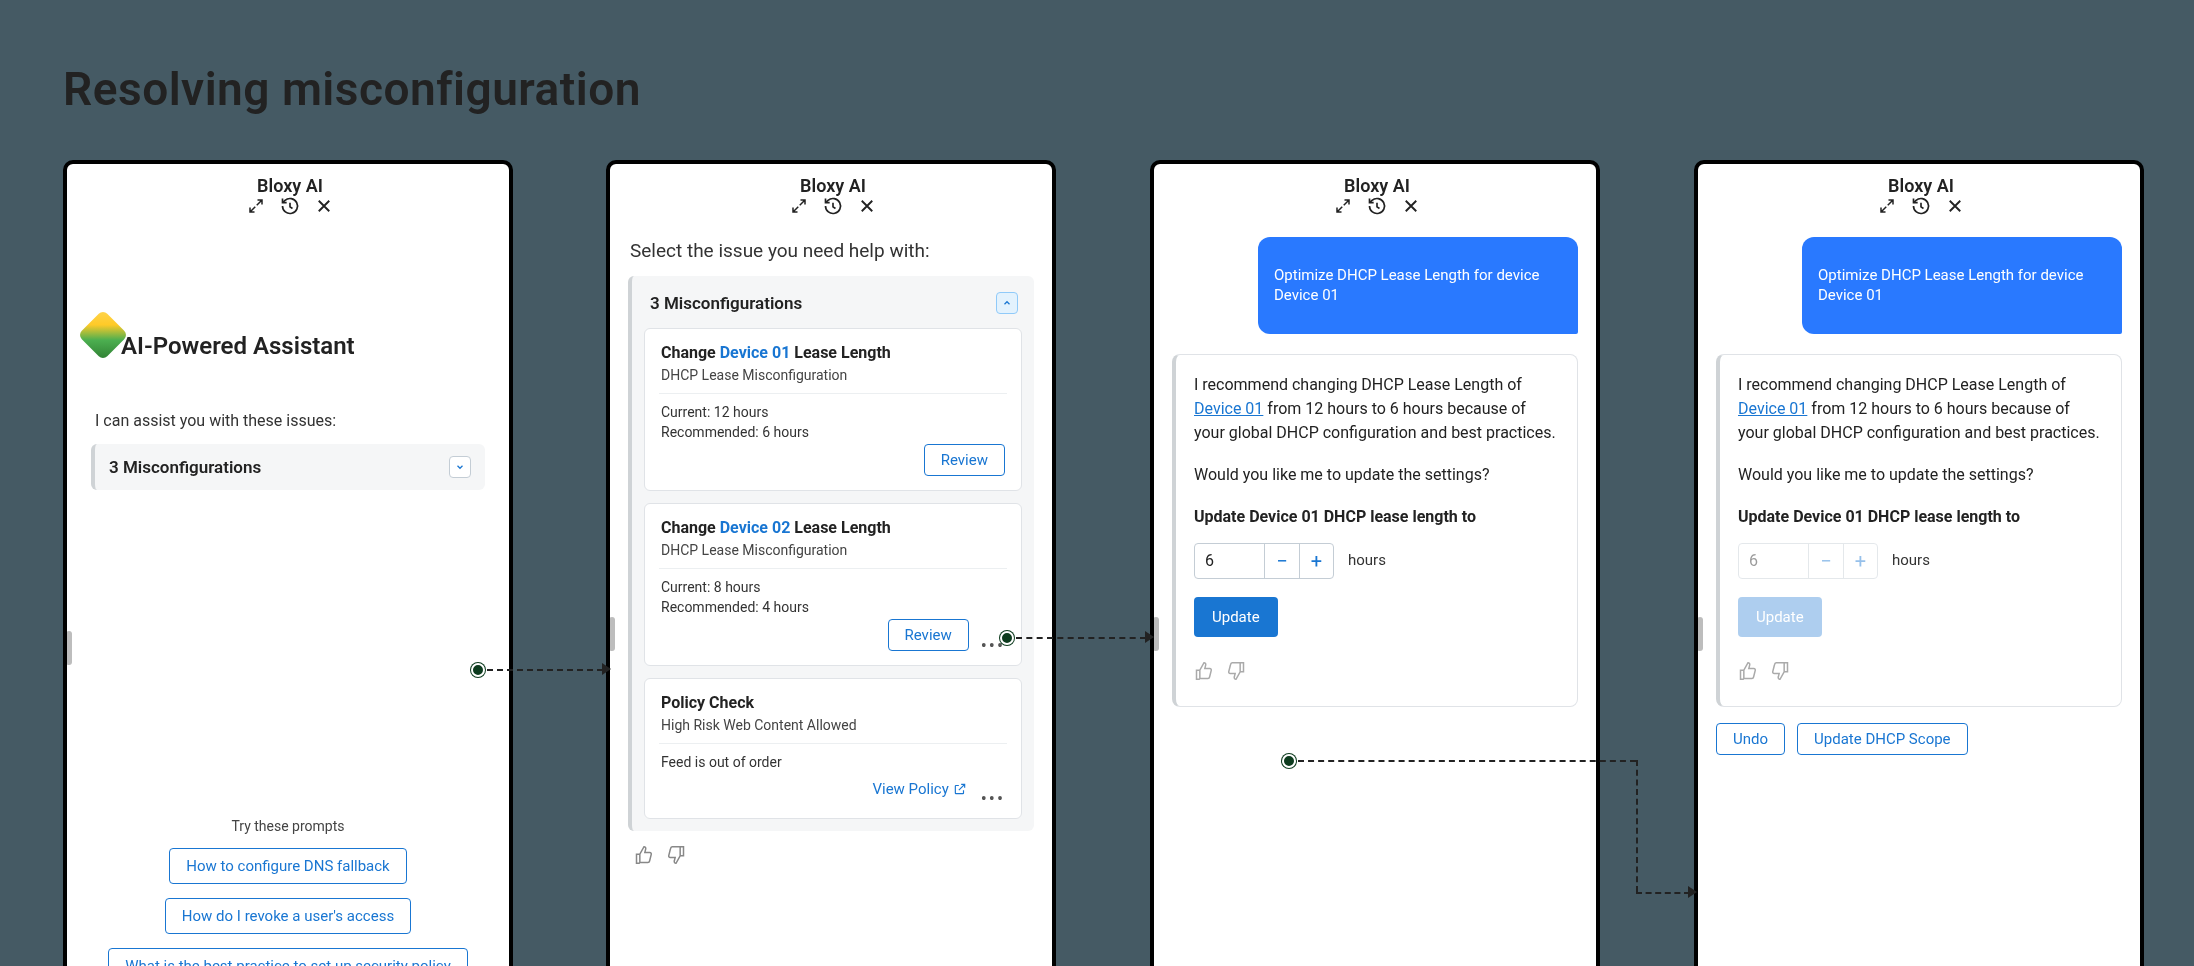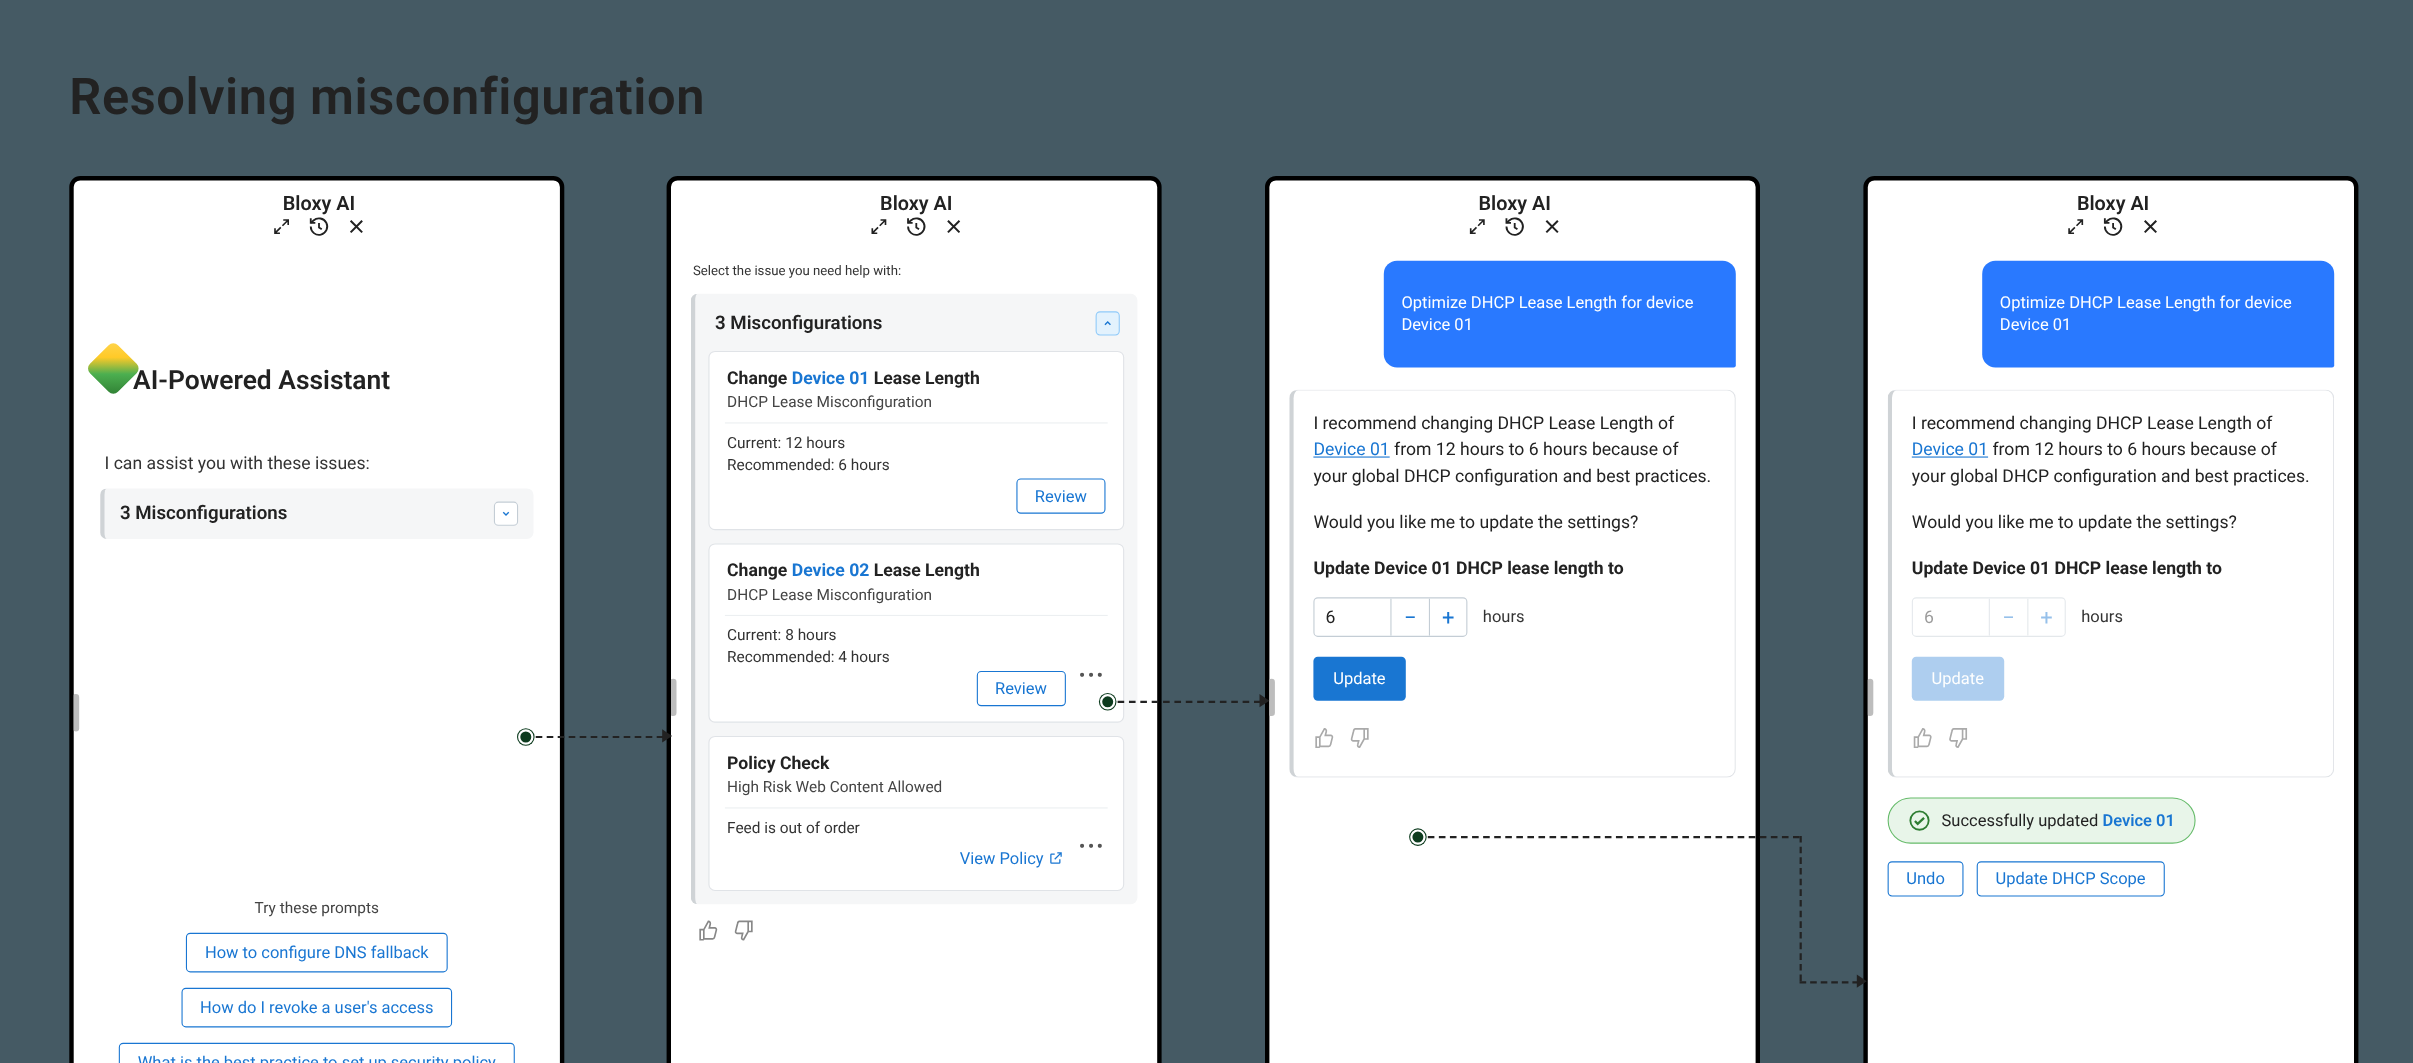--- a/index.html
+++ b/index.html
@@ -34,32 +34,32 @@
   .dd-outer { background:#f5f6f7; border-radius:6px; border-left:4px solid #cfd3d6; padding:12px 14px; display:flex; align-items:center; justify-content:space-between; cursor:pointer; }
   .dd-outer .label { font-size:17px; font-weight:600; color:#222; }
   .chevbox { width:22px; height:22px; border:1px solid #c4cdd5; border-radius:4px; display:inline-flex; align-items:center; justify-content:center; background:#fff; }
   .chev { width:10px; height:10px; }
 
   .prompts { position:absolute; bottom:0; left:0; right:0; text-align:center; padding:0 12px; }
   .prompts .lbl { font-size:14px; color:#444; margin-bottom:14px; }
   .prompt-pill { display:inline-block; border:1px solid #1976d2; color:#1976d2; border-radius:4px; padding:8px 16px; font-size:15px; margin:0 auto 14px auto; cursor:pointer; }
 
   
-  .select-issue { font-size:12px; color:#333; margin:8px 0 14px 2px; }
+  .select-issue { font-size:19px; color:#333; margin:8px 0 14px 2px; }
   .cards-container { background:#f5f6f7; border-left:4px solid #cfd3d6; border-radius:6px; padding:12px; display:flex; flex-direction:column; gap:12px; }
   .cards-header { display:flex; align-items:center; justify-content:space-between; padding:4px 4px 2px 6px; }
   .cards-header .t { font-size:17px; font-weight:600; color:#222; }
   .chevbox.open { background:#e3f2fd; border-color:#90caf9; }
   .card { background:#fff; border:1px solid #e0e3e7; border-radius:6px; padding:14px 16px; }
   .card-title { font-size:16px; font-weight:700; color:#222; margin-bottom:5px; }
   .card-title .link { color:#1976d2; font-weight:700; }
   .card-sub { font-size:14px; color:#444; margin-bottom:10px; }
   .card-row-sep { border-top:1px solid #eceff1; margin:0 -2px 10px -2px; }
   .card-detail { font-size:14px; color:#333; margin-bottom:4px; }
-  .card-actions { display:flex; justify-content:flex-end; align-items:flex-start; gap:12px; margin-top:0; }
+  .card-actions { display:flex; justify-content:flex-end; align-items:flex-end; gap:12px; margin-top:0; }
   .btn-outline { border:1px solid #1976d2; color:#1976d2; background:#fff; border-radius:4px; padding:6px 16px; font-size:15px; cursor:pointer; }
   .dots { color:#555; font-size:18px; letter-spacing:2px; cursor:pointer; line-height:10px; }
   .launch-icon { width:14px; height:14px; display:inline-block; vertical-align:-2px; margin-left:4px; }
   .feedback { margin-top:14px; display:flex; gap:12px; color:#888; padding-left:6px; }
   .feedback span { cursor:pointer; }
 
   
   .msg-user { align-self:flex-end; background:#2979ff; color:#fff; border-radius:12px; border-bottom-right-radius:2px; padding:28px 16px; font-size:15px; max-width:320px; margin-top:6px; line-height:1.35; }
   .msg-ai { margin-top:20px; border:1px solid #e0e3e7; border-radius:8px; padding:18px; font-size:16px; line-height:1.5; color:#222; border-left:4px solid #cfd3d6; }
   .msg-ai .link { color:#1976d2; text-decoration:underline; }
@@ -347,28 +347,20 @@
       <div class="fb">
         <span><svg width="20" height="20">
               <use href="#i-thumb-up"></use>
             </svg></span>
         <span><svg width="20" height="20">
               <use href="#i-thumb-down"></use>
             </svg></span>
       </div>
     </div>
     <div class="scroll-hint" style="top:390px"></div>
-    <div>
-      <div class="success-pill">
-        <svg class="check">
-            <use href="#i-check"></use>
-          </svg>
-        <span><span>Successfully updated </span><span class="link">Device 01</span></span>
-      </div>
-    </div>
     <div class="post-actions">
       <span class="btn-outline">Undo</span>
       <span class="btn-outline">Update DHCP Scope</span>
     </div>
   </div>
 </div>
 
 <div class="dot-node" style="left:471px; top:663px;"></div>
 <div class="dashline" style="left:487px; top:669px; width:116px;"></div>
 <div class="arrowhead" style="left:602px; top:663px;"></div>

